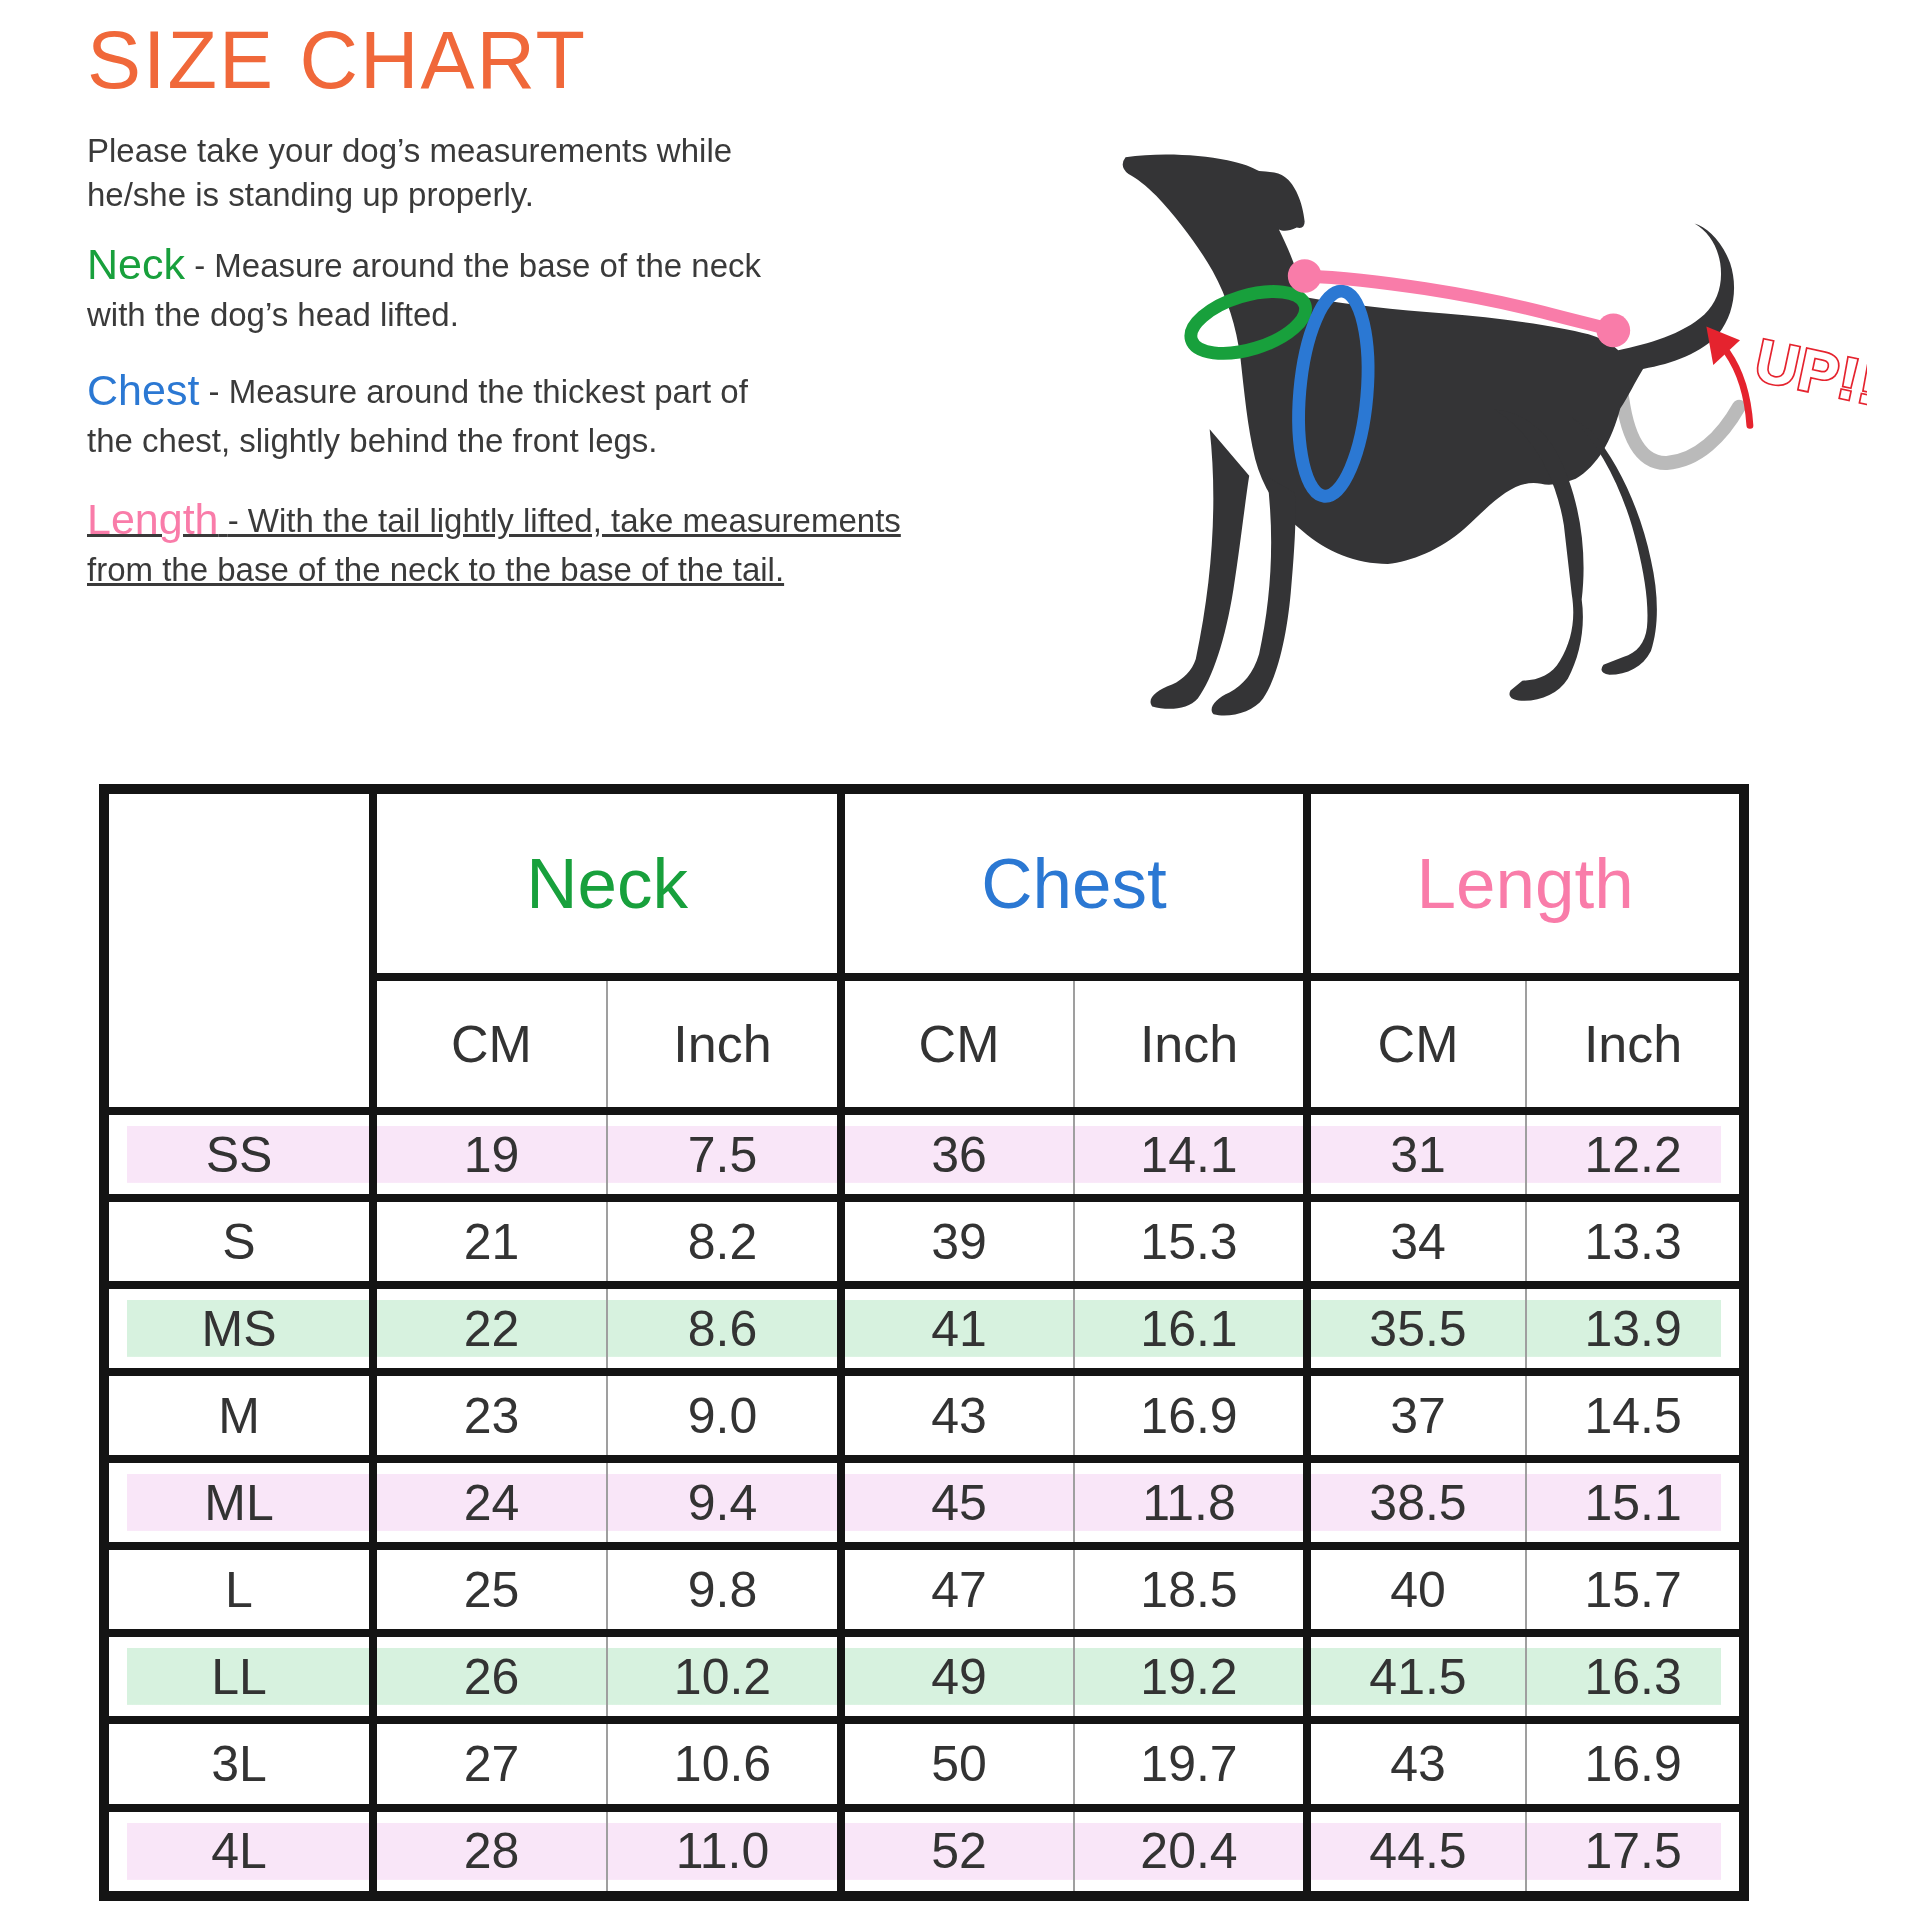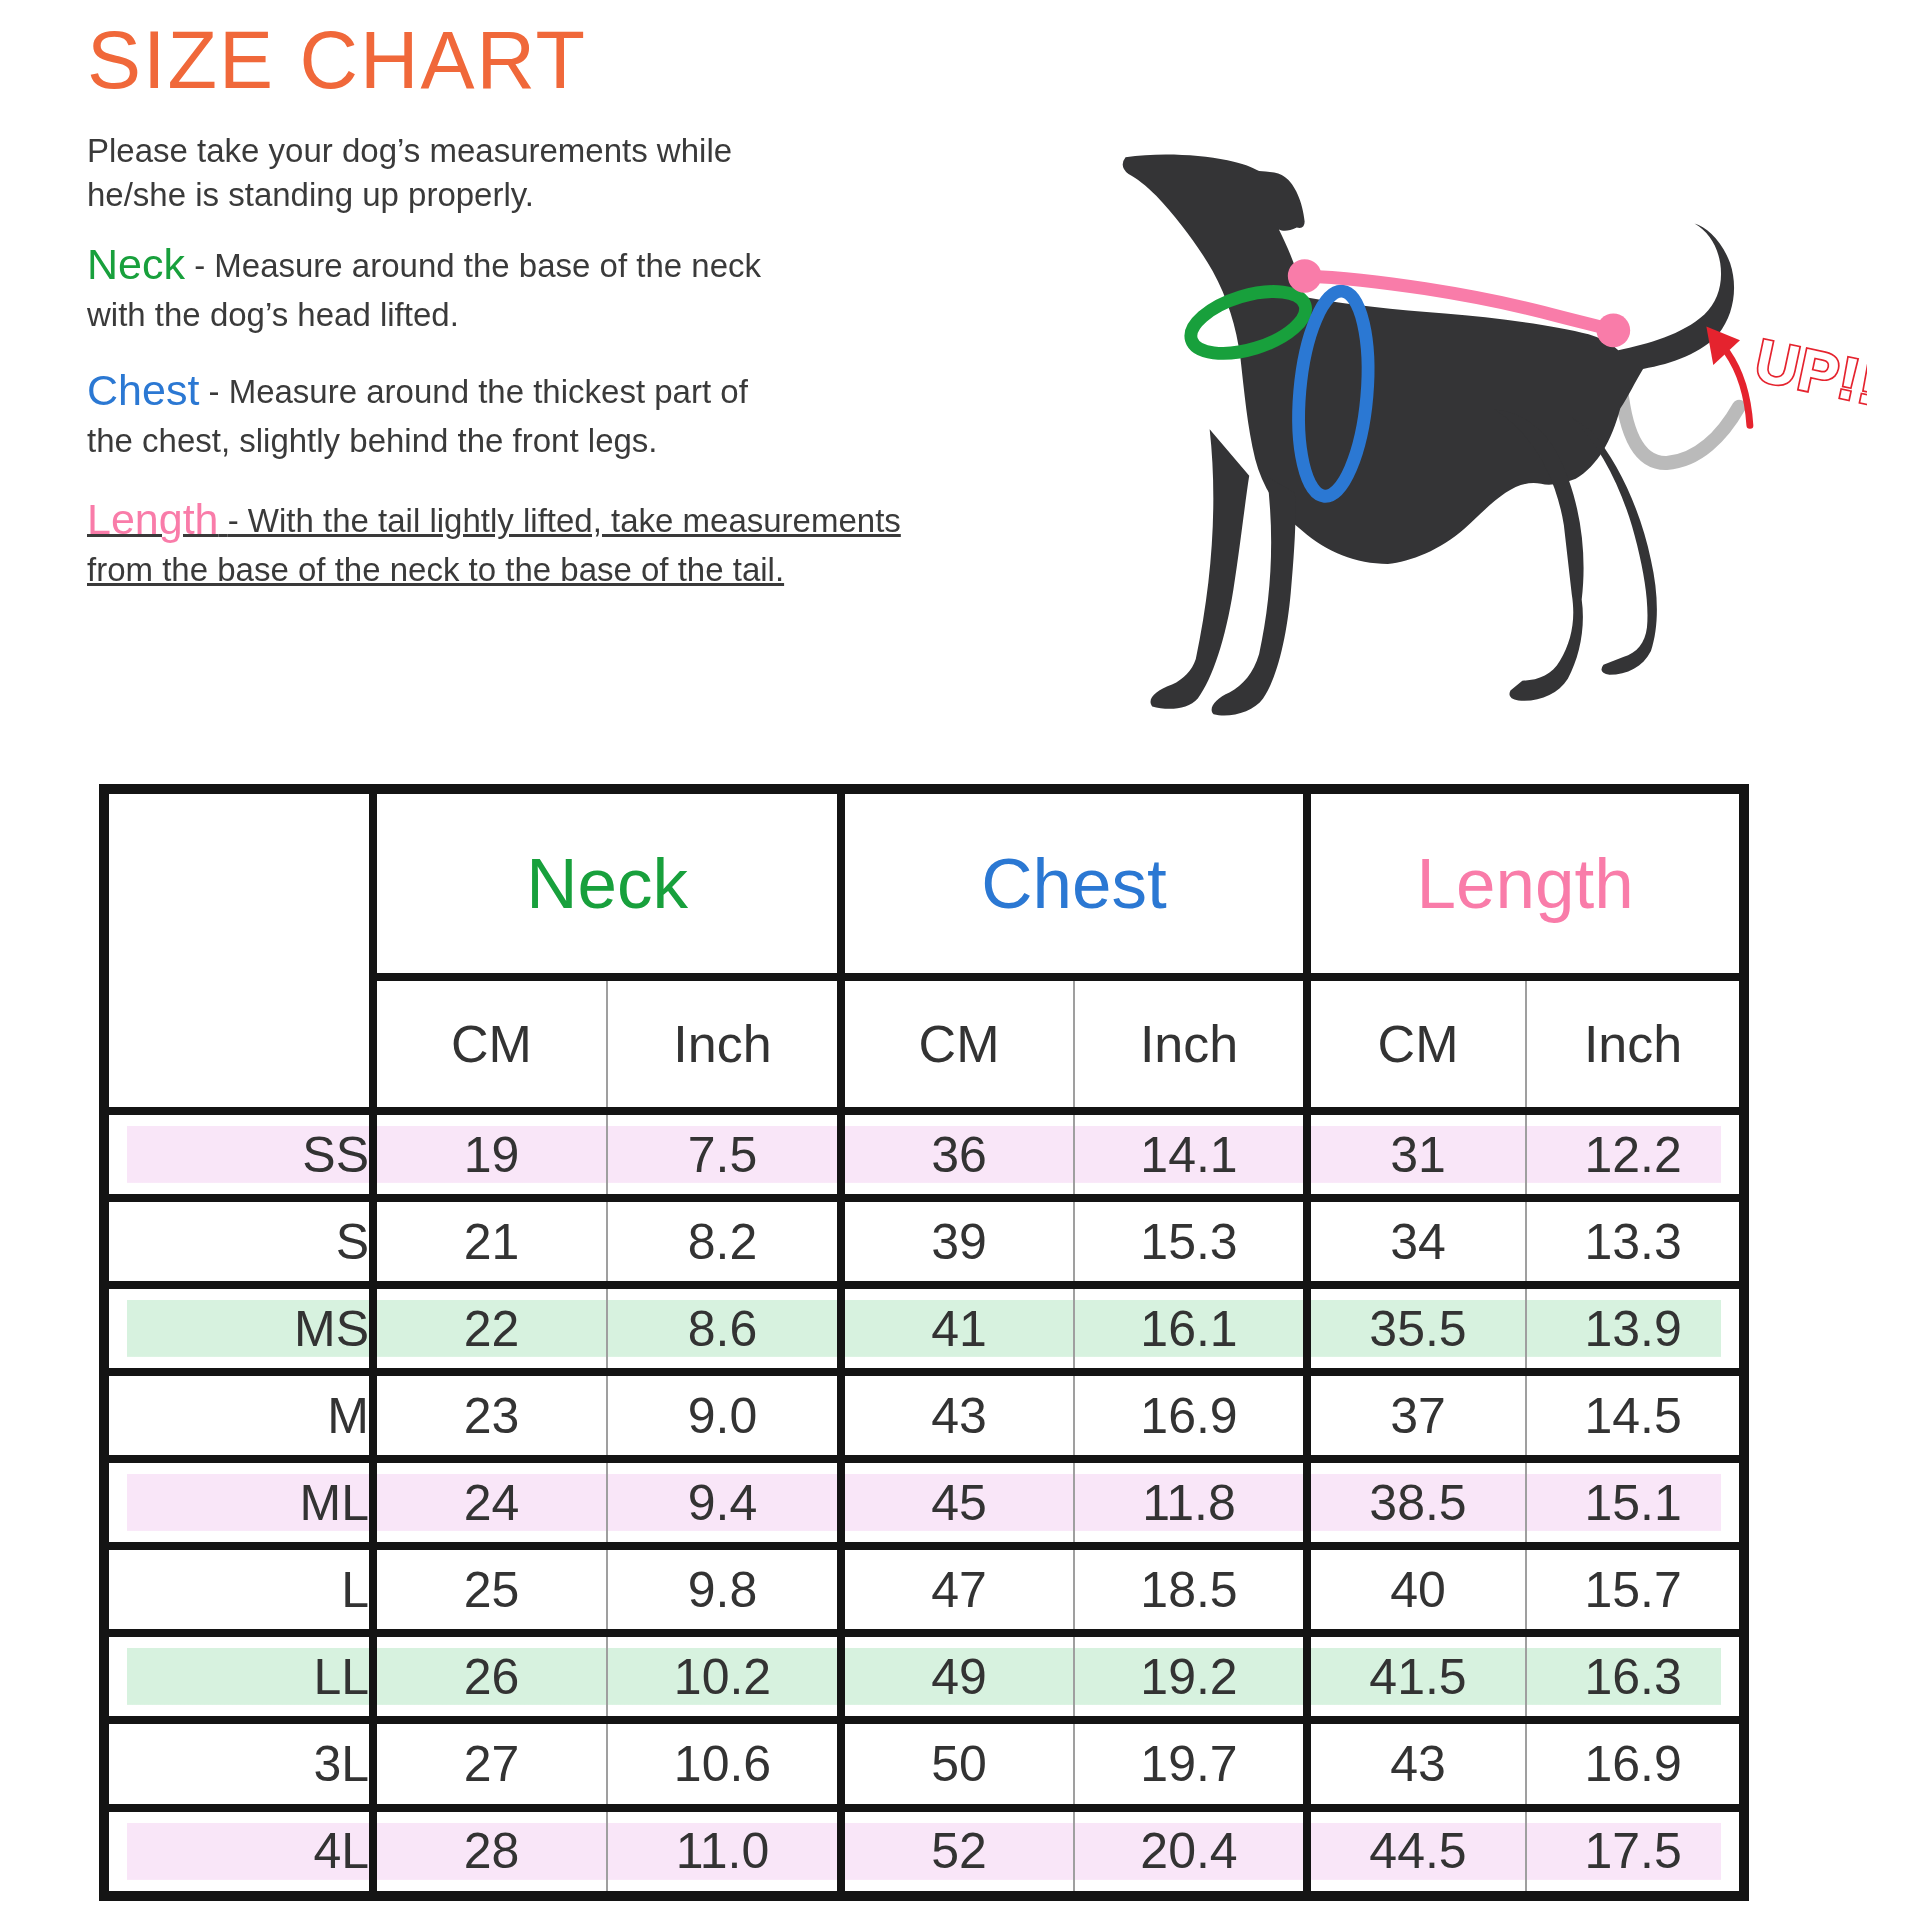--- a/index.html
+++ b/index.html
@@ -54,21 +54,21 @@
   .size-table tr.h2{height:134px;}
   .size-table th.grp{font-size:71px;border-left:8px solid var(--border);}
   .size-table th.g-neck{color:var(--green);}
   .size-table th.g-chest{color:var(--blue);}
   .size-table th.g-length{color:var(--pink);}
   .size-table th.corner{border-right:8px solid var(--border);}
   .size-table tr.h2 th{font-size:52px;color:#333;}
   .size-table th.cm,.size-table td.cm{border-left:8px solid var(--border);}
   .size-table th.inch,.size-table td.inch{border-left:2px solid var(--thin);}
   .size-table td{font-size:50px;}
-  .size-table td.szcol{border-left:none;text-align:right;}
+  .size-table td.szcol{border-left:none;}
 
   tr.hl-pink td{background:linear-gradient(var(--row-pink),var(--row-pink)) center/100% 72% no-repeat;}
   tr.hl-pink td:first-child{background-size:calc(100% - 18px) 72%;background-position:right center;}
   tr.hl-pink td:last-child{background-size:calc(100% - 18px) 72%;background-position:left center;}
   tr.hl-green td{background:linear-gradient(var(--row-green),var(--row-green)) center/100% 72% no-repeat;}
   tr.hl-green td:first-child{background-size:calc(100% - 18px) 72%;background-position:right center;}
   tr.hl-green td:last-child{background-size:calc(100% - 18px) 72%;background-position:left center;}
 </style>
 </head>
 <body>

